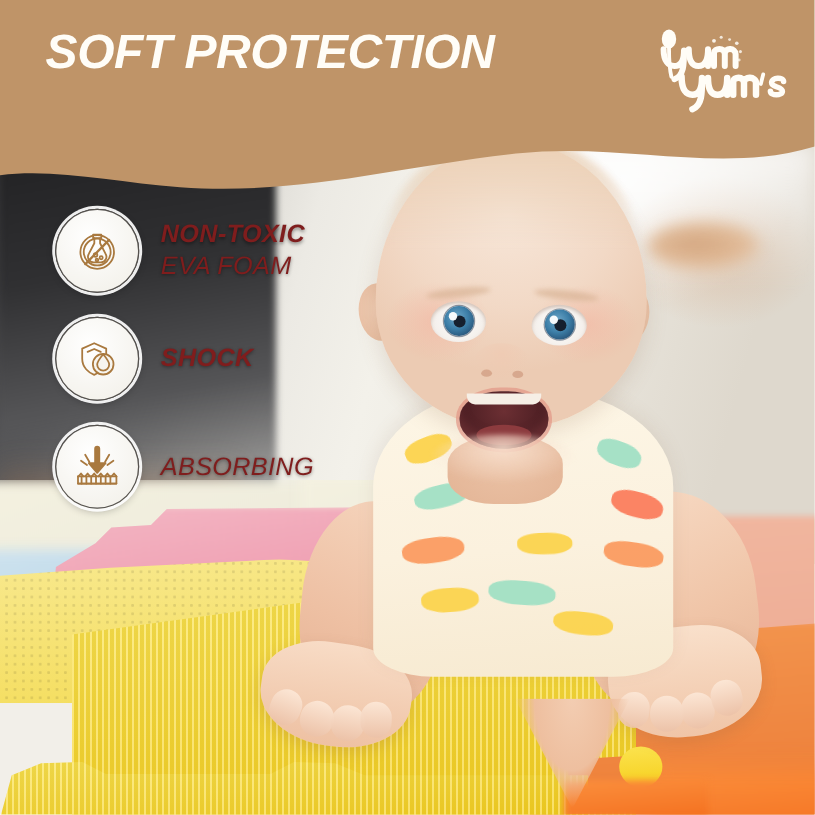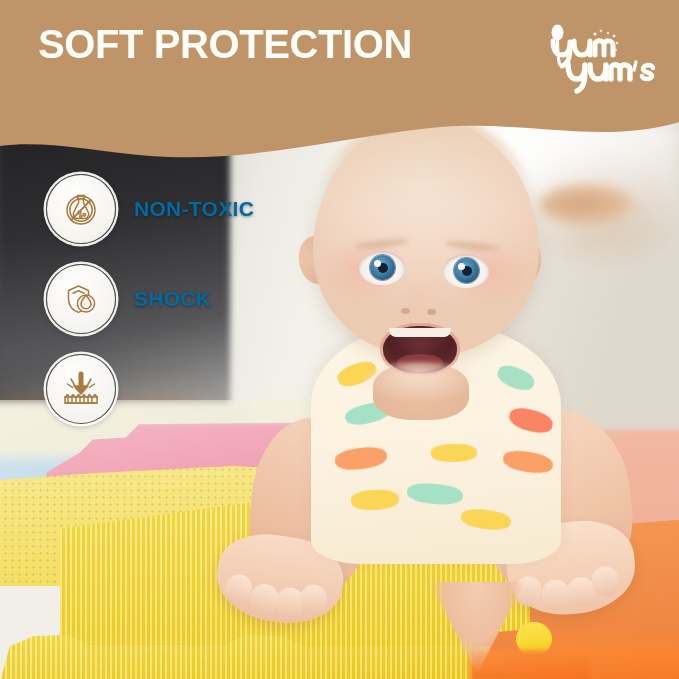--- a/index.html
+++ b/index.html
@@ -3,20 +3,21 @@
 <meta charset="utf-8">
 <style>
   html,body{margin:0;padding:0;background:#fff;}
   body{font-family:"Liberation Sans",sans-serif;}
 
   .canvas{
     position:relative;
     width:679px;height:679px;
     overflow:hidden;
     background:#f2efe9;
+    font-style:italic;
   }
 
   
   .photo{position:absolute;inset:0;overflow:hidden;}
 
   
   .room{
     position:absolute;left:0;top:0;width:679px;height:470px;
     background:
       radial-gradient(120px 90px at 600px 210px, rgba(214,168,132,.45), rgba(214,168,132,0) 70%),
@@ -192,21 +193,21 @@
 
   .badge{
     position:relative;width:68px;height:68px;border-radius:50%;
     background:radial-gradient(circle at 42% 34%,#ffffff,#f4f2ec 78%,#eae7de);
     border:1.5px solid rgba(40,36,32,.78);
     box-shadow:0 0 0 2.5px rgba(255,255,255,.92), 0 2px 7px rgba(0,0,0,.3);
     display:flex;align-items:center;justify-content:center;flex:0 0 auto;
   }
   .badge svg{display:block;}
 
-  .ftext{color:#0369a1;text-shadow:0 1px 3px rgba(0,0,0,.42);line-height:1.05;}
+  .ftext{color:#7f1d1d;text-shadow:0 1px 3px rgba(0,0,0,.42);line-height:1.05;}
   .ft-top{font-size:21px;font-weight:800;letter-spacing:.3px;}
   .ft-bot{font-size:21px;font-weight:400;letter-spacing:.3px;margin-top:3px;}
 </style>
 </head>
 <body>
 
 <div class="canvas">
 
   <div class="photo">
 
@@ -377,20 +378,21 @@
             <circle cx="25.3" cy="27.8" r="1.3"></circle>
             <circle cx="21.8" cy="29.6" r="1.1"></circle>
 
             <path d="M12.1 33.1 L31.9 12.9" stroke-width="1.9"></path>
           </g>
         </svg>
       </span>
     </div>
     <div class="ftext">
       <div class="ft-top">NON-TOXIC</div>
+      <div class="ft-bot">EVA FOAM</div>
     </div>
   </div>
 
   <div class="feature f2">
     <div class="badge">
       <span>
         <svg width="44" height="44" viewBox="0 0 44 44">
           <g fill="none" stroke="#a9793f" stroke-width="1.5" stroke-linecap="round" stroke-linejoin="round">
             <path d="M9.5 13.5 L19.5 9 L29.5 13.5 v8.5 c0 7.2 -5.4 11.6 -10 13.4 c-4.6 -1.8 -10 -6.2 -10 -13.4 z"></path>
             <path d="M14 16.2 L19.5 13.8 L25 16.2"></path>
@@ -424,16 +426,17 @@
             <path d="M7 37 h32"></path>
             <path d="M10 31 v6 M14 31 v6 M18 31 v6 M22 31 v6 M26 31 v6 M30 31 v6 M34 31 v6"></path>
 
             <path d="M7.5 31 l2 -2.4 l2 2.4 M13 31 l2 -2.4 l2 2.4 M18.5 31 l2 -2.4 l2 2.4
                      M24 31 l2 -2.4 l2 2.4 M29.5 31 l2 -2.4 l2 2.4 M35 31 l2 -2.4 l2 2.4"></path>
           </g>
         </svg>
       </span>
     </div>
     <div class="ftext">
+      <div class="ft-bot">ABSORBING</div>
     </div>
   </div>
 
 </div>
 
 </body></html>

